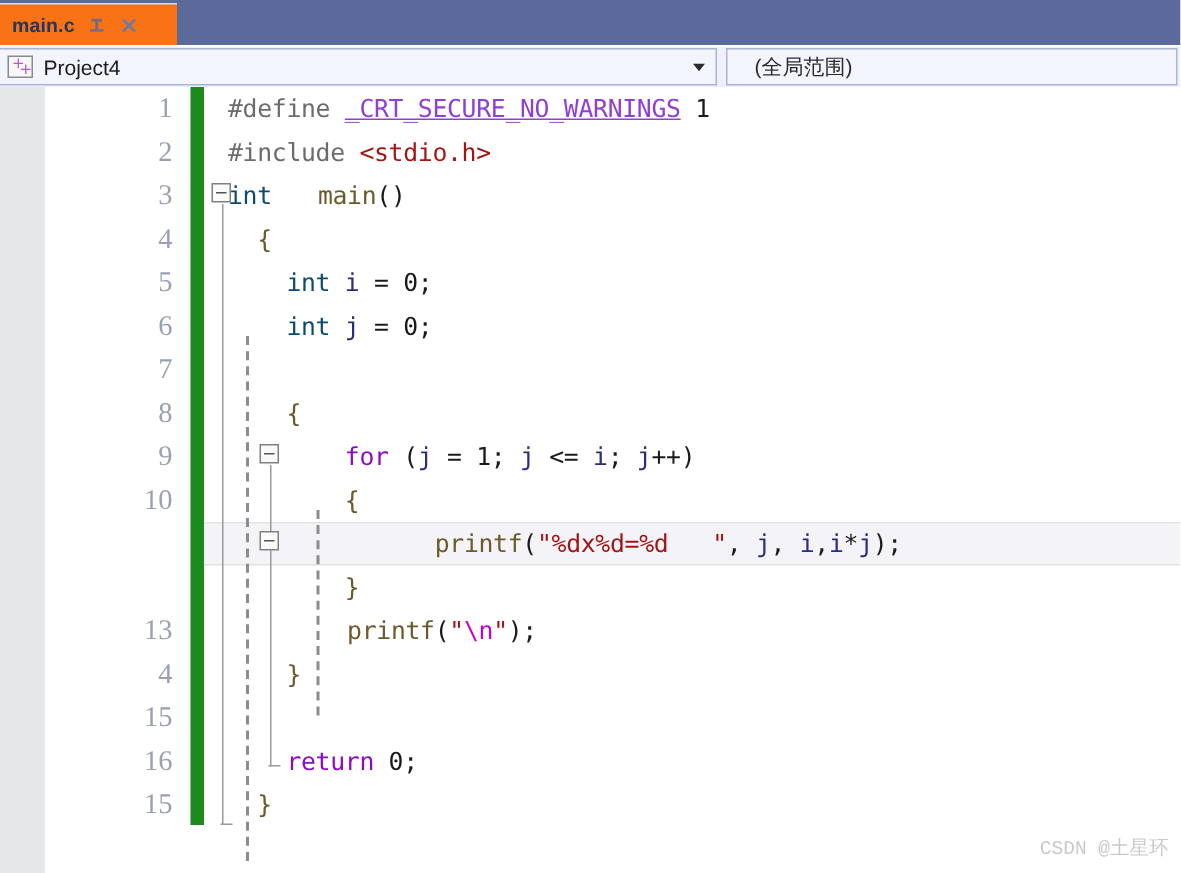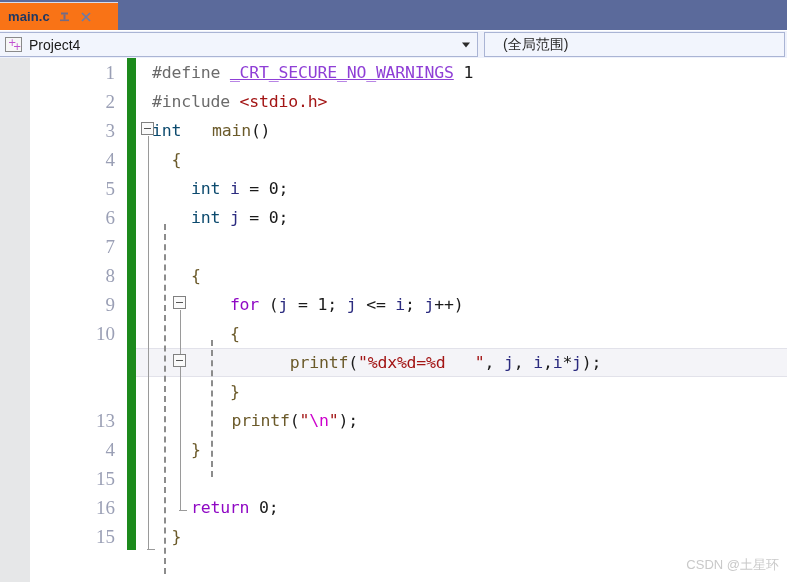--- a/index.html
+++ b/index.html
@@ -221,21 +221,21 @@
     border-top: 1px solid #9a9a9a;
     width: 8px;
   }
 
   
   .watermark {
     position: absolute;
     right: 8px; bottom: 8px;
     font-size: 13px;
     color: #c9c9c9;
-    font-family: Liberation Sans, sans-serif;
+    font-family: Liberation Mono, monospace;
     white-space: nowrap;
   }
 </style>
 </head>
 <body>
 
 <div id="app">
 
   <div class="titlebar">
     <div class="tab">

